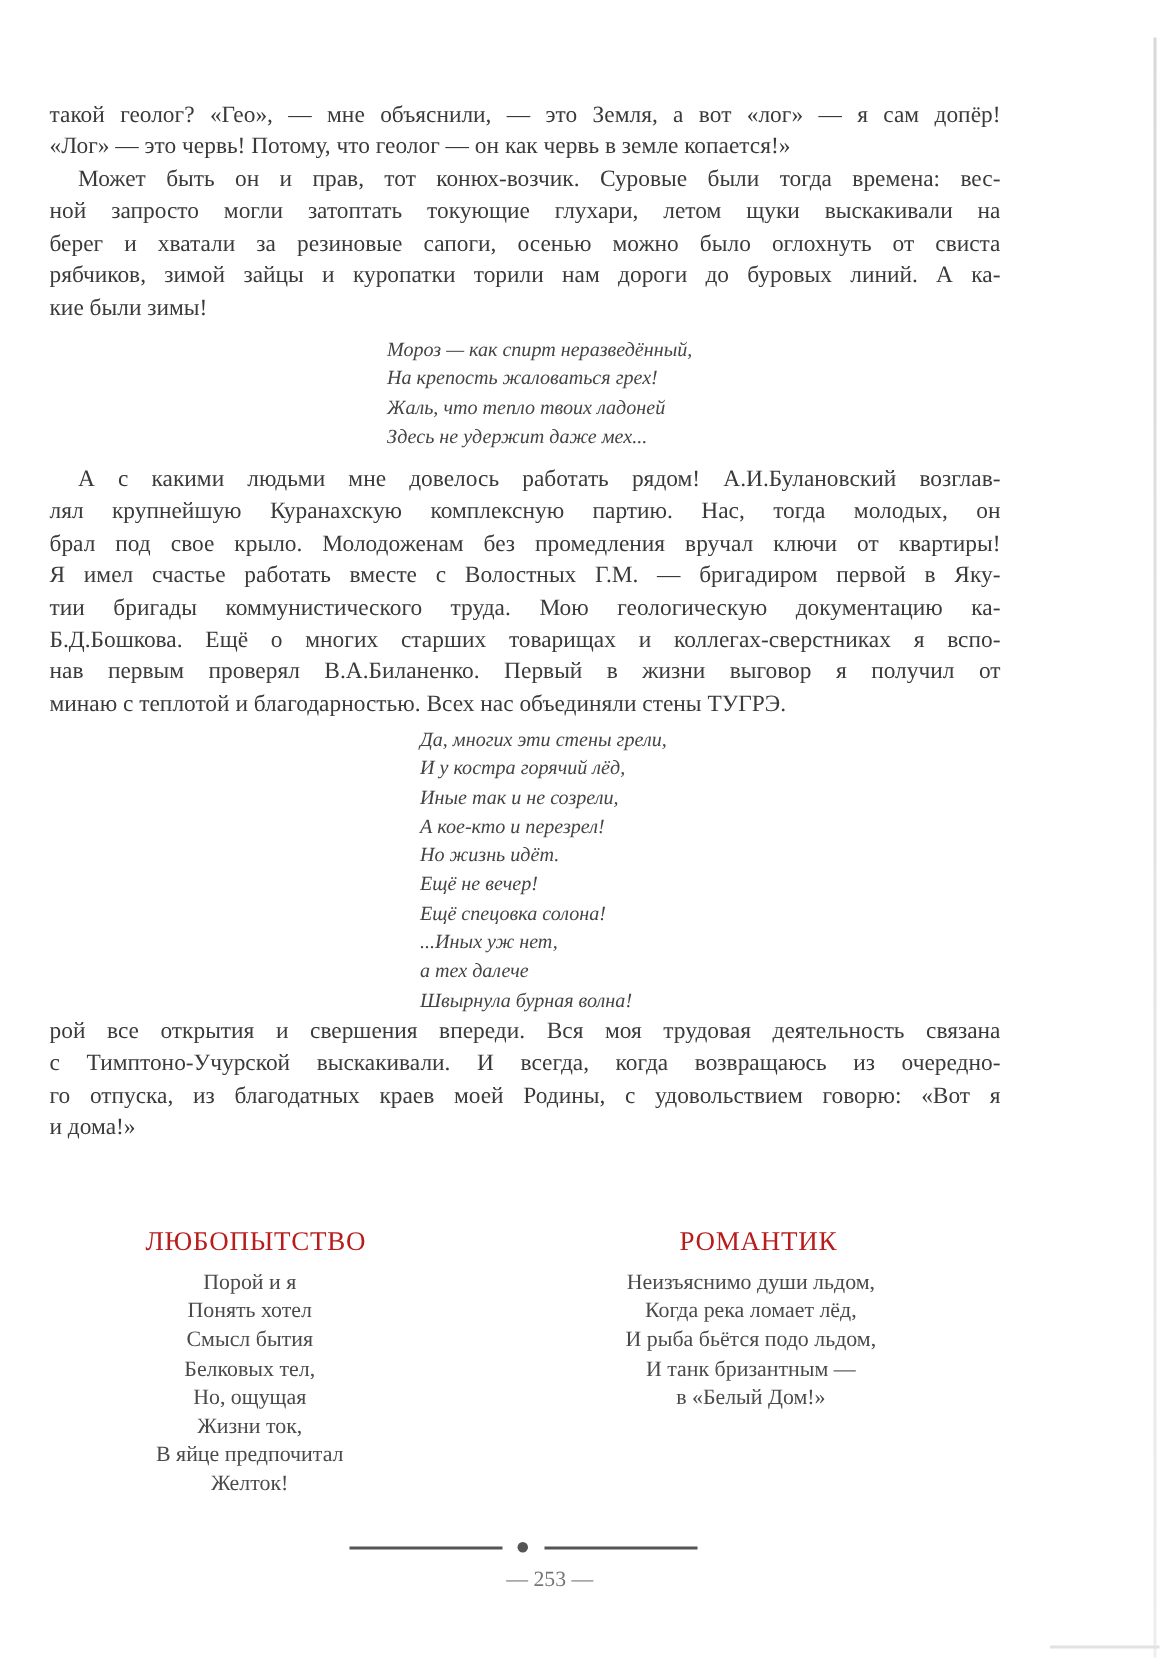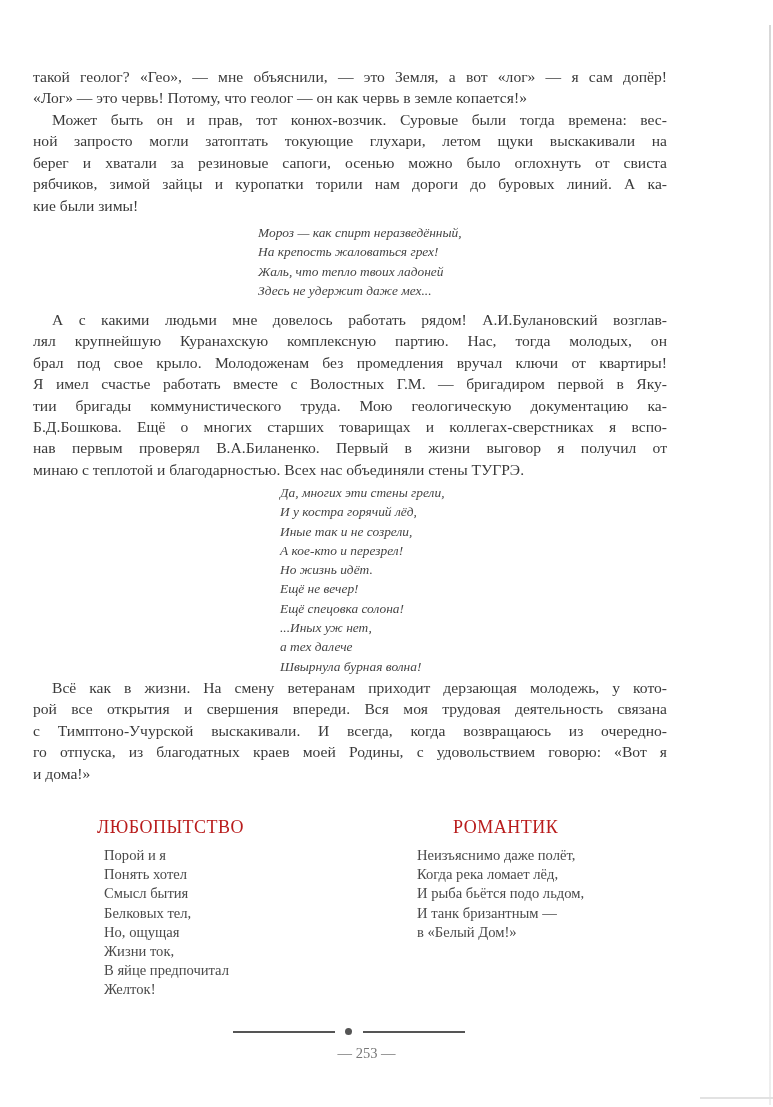--- a/index.html
+++ b/index.html
@@ -24,21 +24,21 @@
   .verse {
     position: absolute; font-style: italic; font-size: 13.4px; line-height: 19.3px; color: #444; margin-left: 36px;
   }
   .verse div { white-space: nowrap; }
   .poem-title {
     position: absolute; font-size: 18px; letter-spacing: 0.5px; color: #b91c1c;
   }
   .poem {
     position: absolute; font-size: 14.6px; line-height: 19.2px; color: #4a4a4a;
   }
-  .poem div { white-space: nowrap; }
+  .poem div { white-space: nowrap; text-align: center; }
   .ornament {
     position: absolute; top: 1028px; left: 233px; width: 232px; height: 8px;
   }
   .ornament .rule-l { position: absolute; left: 0; top: 3px; width: 102px; height: 1.5px; background: #555; }
   .ornament .rule-r { position: absolute; left: 130px; top: 3px; width: 102px; height: 1.5px; background: #555; }
   .ornament .dot { position: absolute; left: 112px; top: 0px; width: 7px; height: 7px; border-radius: 50%; background: #555; }
   .page-number {
     position: absolute; top: 1045px; left: 0; width: 733px; text-align: center; font-size: 14.5px; color: #777;
   }
 </style>
@@ -86,42 +86,41 @@
   <div>А кое-кто и перезрел!</div>
   <div>Но жизнь идёт.</div>
   <div>Ещё не вечер!</div>
   <div>Ещё спецовка солона!</div>
   <div>...Иных уж нет,</div>
   <div>а тех далече</div>
   <div>Швырнула бурная волна!</div>
 </div>
 
 <div class="text-block" style="top:677px;">
-  <span class="line" style="padding-left:19px; box-sizing:border-box;">Всё как в жизни. На смену ветеранам приходит дерзающая молодежь, у кото-</span>
   <span class="line">рой все открытия и свершения впереди. Вся моя трудовая деятельность связана</span>
   <span class="line">с Тимптоно-Учурской выскакивали. И всегда, когда возвращаюсь из очередно-</span>
   <span class="line">го отпуска, из благодатных краев моей Родины, с удовольствием говорю: «Вот я</span>
   <span class="line last">и дома!»</span>
 </div>
 
 <div class="poem-title" style="left:97px; top:817px;">ЛЮБОПЫТСТВО</div>
 <div class="poem" style="left:104px; top:846px;">
   <div>Порой и я</div>
   <div>Понять хотел</div>
   <div>Смысл бытия</div>
   <div>Белковых тел,</div>
   <div>Но, ощущая</div>
   <div>Жизни ток,</div>
   <div>В яйце предпочитал</div>
   <div>Желток!</div>
 </div>
 
 <div class="poem-title" style="left:453px; top:817px;text-align:center;">РОМАНТИК</div>
 <div class="poem" style="left:417px; top:846px;">
-  <div>Неизъяснимо даже полёт,</div>
+  <div>Неизъяснимо души льдом,</div>
   <div>Когда река ломает лёд,</div>
   <div>И рыба бьётся подо льдом,</div>
   <div>И танк бризантным —</div>
   <div>в «Белый Дом!»</div>
 </div>
 
 <div class="ornament">
   <div class="rule-l"></div>
   <div class="dot"></div>
   <div class="rule-r"></div>

